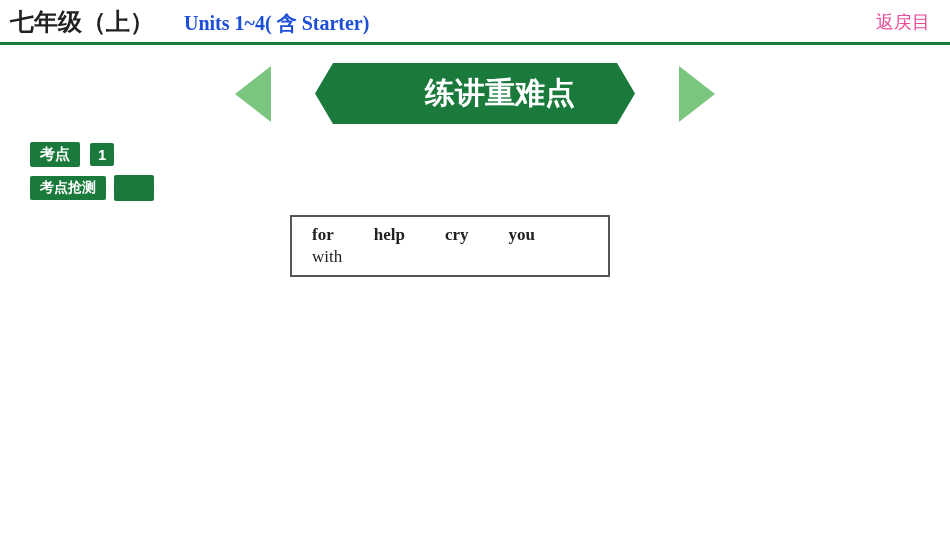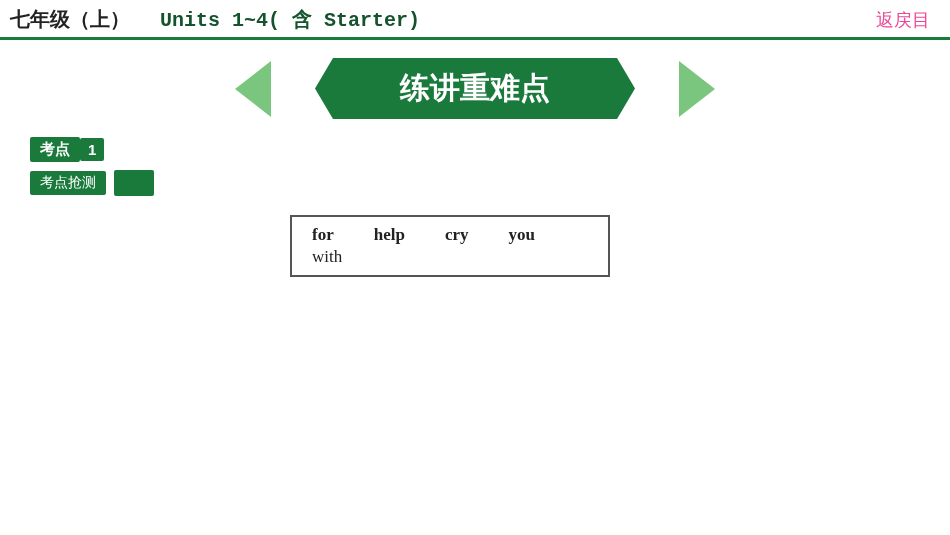--- a/index.html
+++ b/index.html
@@ -20,30 +20,30 @@
       padding: 6px 20px 4px 10px;
       border-bottom: 3px solid #1a7a3c;
       background: #fff;
     }
     .header-left {
       display: flex;
       align-items: baseline;
       gap: 30px;
     }
     .header-title {
-      font-size: 20px;
+      font-size: 24px;
       font-weight: bold;
       color: #222;
       font-family: Liberation Sans, sans-serif;
     }
     .header-subtitle {
       font-size: 20px;
       font-weight: bold;
-      color: #14532d;
-      font-family: Liberation Mono, monospace;
+      color: #1d4ed8;
+      font-family: Liberation Serif, serif;
     }
     .header-return {
       font-size: 18px;
       font-weight: normal;
       color: #ec4899;
       font-family: "SimHei", "黑体", sans-serif;
       cursor: pointer;
     }
 
     
@@ -57,21 +57,21 @@
     .title-banner {
       background: #1a7a3c;
       color: #fff;
       font-size: 30px;
       font-weight: bold;
       font-family: Liberation Sans, sans-serif;
       padding: 10px 60px;
       position: relative;
       clip-path: polygon(18px 0%, calc(100% - 18px) 0%, 100% 50%, calc(100% - 18px) 100%, 18px 100%, 0% 50%);
       min-width: 320px;
-      text-align: center;
+      text-align: right;
     }
     
     .title-banner-left {
       position: absolute;
       left: calc(50% - 240px);
       top: 50%;
       transform: translateY(-50%);
       width: 0;
       height: 0;
       border-top: 28px solid transparent;
@@ -87,20 +87,21 @@
       height: 0;
       border-top: 28px solid transparent;
       border-bottom: 28px solid transparent;
       border-left: 36px solid #7bc67e;
     }
 
     
     .section-header {
       display: flex;
       align-items: center;
+      gap: 10px;
       margin: 0 30px 8px 30px;
     }
     .kaodian-badge {
       background: #1a7a3c;
       color: #fff;
       font-size: 15px;
       font-weight: bold;
       font-family: "SimHei", "黑体", sans-serif;
       padding: 3px 10px;
       border-radius: 2px;
@@ -125,21 +126,21 @@
     .qiangce-row {
       display: flex;
       align-items: center;
       gap: 8px;
       margin: 0 30px 10px 30px;
     }
     .qiangce-badge {
       background: #1a7a3c;
       color: #fff;
       font-size: 14px;
-      font-weight: normal;
+      font-weight: bold;
       font-family: "SimHei", "黑体", sans-serif;
       padding: 3px 10px;
       border-radius: 2px;
     }
     .qiangce-green-block {
       background: #1a7a3c;
       width: 40px;
       height: 26px;
       border-radius: 2px;
     }

